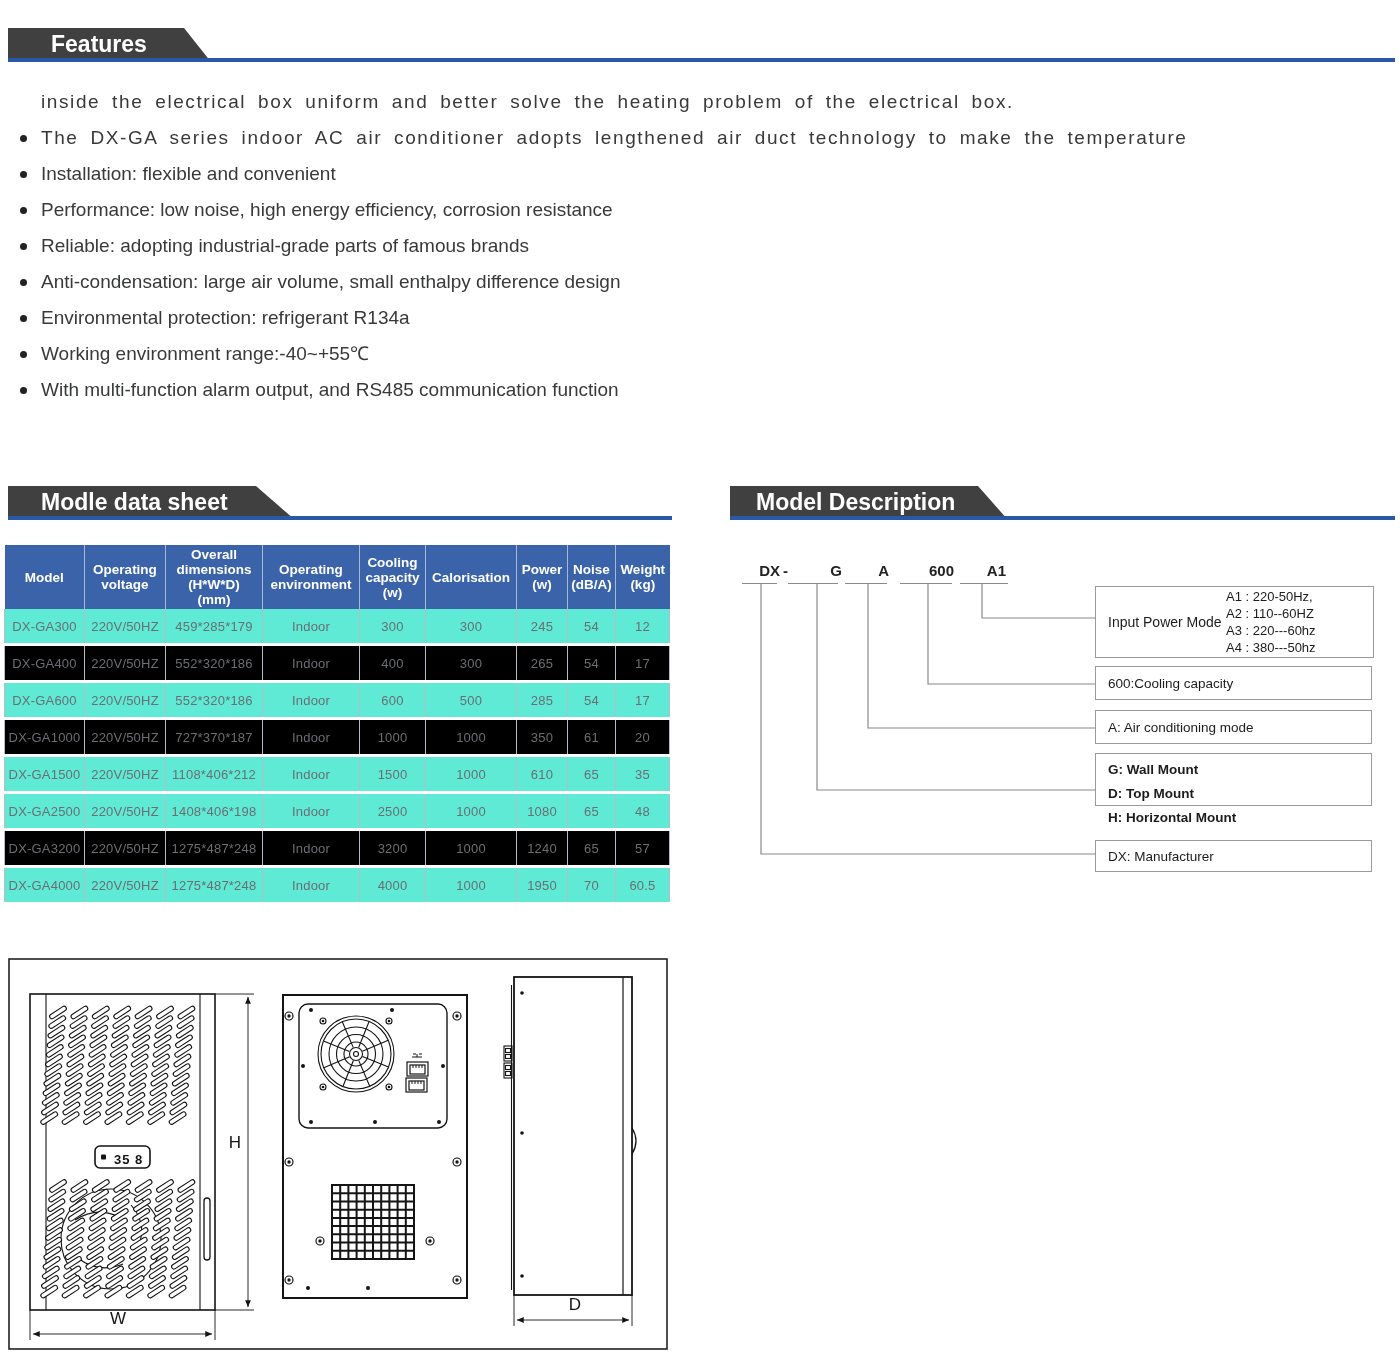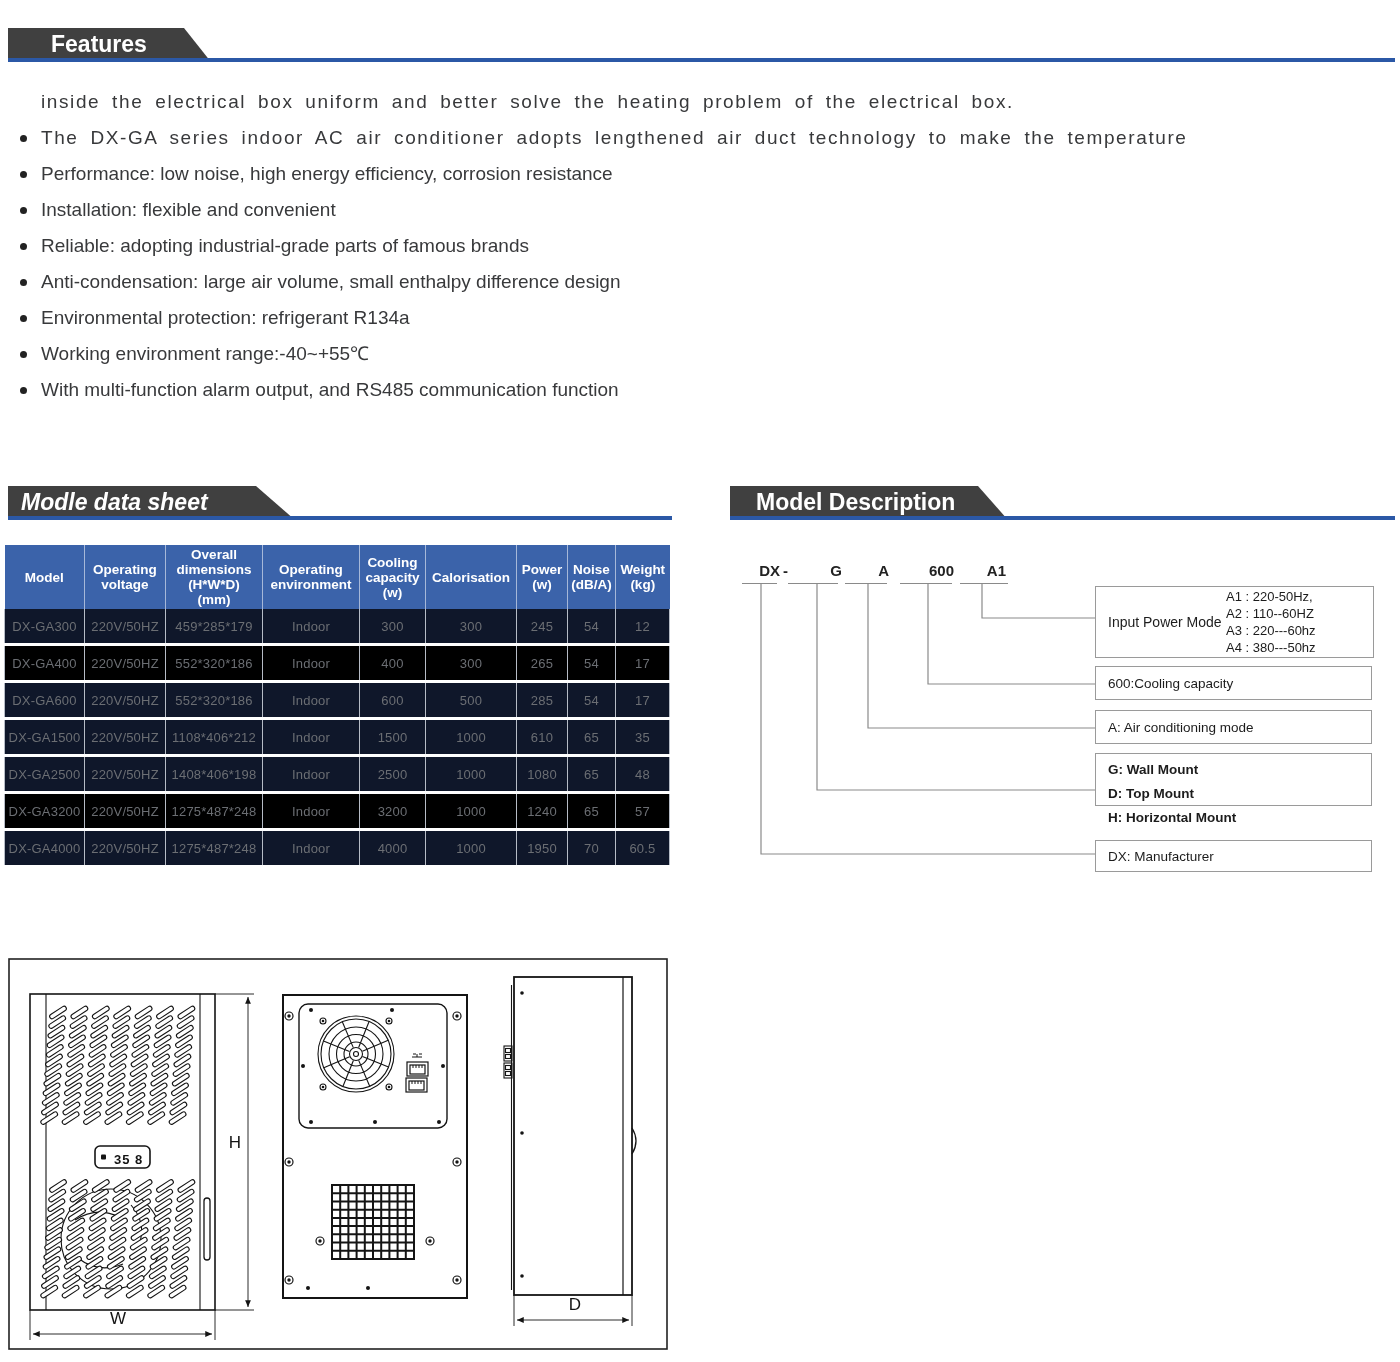--- a/index.html
+++ b/index.html
@@ -9,21 +9,21 @@
   
   .flag{position:absolute;height:34px;background:#404040;color:#fff;
         font-size:23px;font-weight:bold;line-height:33px;}
   .flag-line{position:absolute;height:4px;background:#2b58a6;}
   .flag-features{left:8px;top:28px;width:203px;padding-left:0;
         clip-path:polygon(0 0,176px 0,100% 100%,0 100%);}
   .flag-features span{padding-left:43px;}
   .line-features{left:8px;top:58px;width:1387px;}
   .flag-datasheet{left:8px;top:486px;width:287px;
         clip-path:polygon(0 0,248px 0,100% 100%,0 100%);}
-  .flag-datasheet span{padding-left:13px;font-style:italic;}
+  .flag-datasheet span{padding-left:33px;}
   .line-datasheet{left:8px;top:516px;width:664px;}
   .flag-modeldesc{left:730px;top:486px;width:278px;
         clip-path:polygon(0 0,248px 0,100% 100%,0 100%);}
   .flag-modeldesc span{padding-left:26px;}
   .line-modeldesc{left:730px;top:516px;width:665px;}
   .flag span{display:block;}
 
   
   .features{position:absolute;left:20px;top:84px;width:1360px;color:#38393b;
             font-size:19px;}
@@ -36,21 +36,21 @@
   
   .dtable{position:absolute;left:4px;top:545px;border-collapse:collapse;table-layout:fixed;}
   .dtable th{background:#3b63aa;color:#fff;font-size:13.5px;font-weight:bold;
              white-space:pre-line;line-height:15px;text-align:center;vertical-align:middle;
              height:64px;padding:0 2px;border-right:1px solid rgba(255,255,255,.55);}
   .dtable th:last-child{border-right:none;}
   .dtable td{font-size:13px;color:#6b6e73;text-align:center;vertical-align:middle;
              height:34px;padding:0 1px;letter-spacing:.2px;
              border-right:1px solid #b6bcc6;border-left:1px solid #b6bcc6;
              border-bottom:3px solid #fff;}
-  .dtable tr.g td{background:#0f172a;}
+  .dtable tr.g td{background:#5eead4;}
   .dtable tr.w td{background:#000000;}
 
   
   .mdiag{position:absolute;left:730px;top:545px;width:670px;height:400px;}
   .mdiag svg{position:absolute;left:0;top:0;}
   .codepart{position:absolute;top:14px;height:24px;line-height:24px;text-align:right;
             font-size:15px;font-weight:600;color:#222;}
   .uline{position:absolute;top:38px;border-top:1.6px solid #8a8a8a;}
   .mbox{position:absolute;left:365px;width:277px;border:1px solid #9a9a9a;background:#fff;
         color:#1c1c1c;font-size:13.5px;}
@@ -73,22 +73,22 @@
 <div class="page">
 
   <div class="flag flag-features">
     <span>Features</span>
   </div>
   <div class="flag-line line-features"></div>
 
   <div class="features">
     <div class="fline cont wide">inside the electrical box uniform and better solve the heating problem of the electrical box.</div>
     <div class="fline bullet wide">The DX-GA series indoor AC air conditioner adopts lengthened air duct technology to make the temperature</div>
+    <div class="fline bullet">Installation: flexible and convenient</div>
     <div class="fline bullet">Performance: low noise, high energy efficiency, corrosion resistance</div>
-    <div class="fline bullet">Installation: flexible and convenient</div>
     <div class="fline bullet">Reliable: adopting industrial-grade parts of famous brands</div>
     <div class="fline bullet">Anti-condensation: large air volume, small enthalpy difference design</div>
     <div class="fline bullet">Environmental protection: refrigerant R134a</div>
     <div class="fline bullet">Working environment range:-40~+55℃</div>
     <div class="fline bullet">With multi-function alarm output, and RS485 communication function</div>
   </div>
 
   <div class="flag flag-datasheet">
     <span>Modle data sheet</span>
   </div>
@@ -155,20 +155,31 @@
         <tr class="g">
           <td>DX-GA600</td>
           <td>220V/50HZ</td>
           <td>552*320*186</td>
           <td>Indoor</td>
           <td>600</td>
           <td>500</td>
           <td>285</td>
           <td>54</td>
           <td>17</td>
+        </tr>
+        <tr class="w">
+          <td>DX-GA1000</td>
+          <td>220V/50HZ</td>
+          <td>727*370*187</td>
+          <td>Indoor</td>
+          <td>1000</td>
+          <td>1000</td>
+          <td>350</td>
+          <td>61</td>
+          <td>20</td>
         </tr>
         <tr class="g">
           <td>DX-GA1500</td>
           <td>220V/50HZ</td>
           <td>1108*406*212</td>
           <td>Indoor</td>
           <td>1500</td>
           <td>1000</td>
           <td>610</td>
           <td>65</td>

